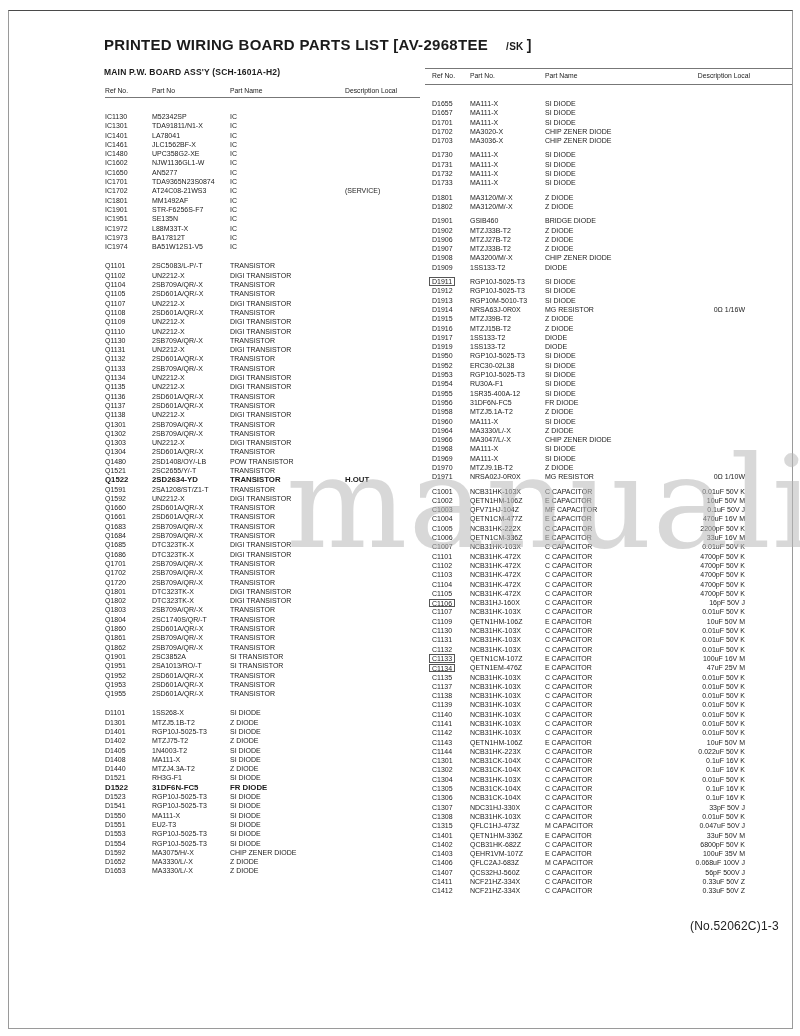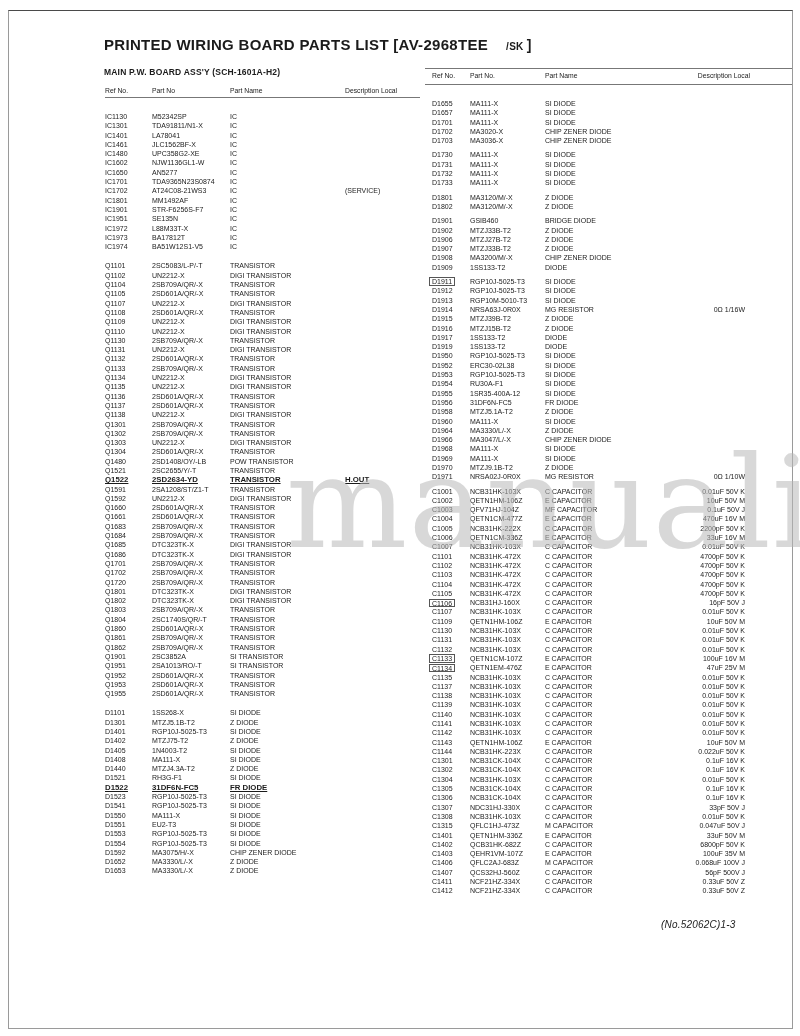--- a/index.html
+++ b/index.html
@@ -28,29 +28,29 @@
 
   .list { position:absolute; }
   #left-list  { left:105px; top:112px; width:315px; }
   #right-list { left:432px; top:99px;  width:313px; }
   .section { margin-bottom:10px; }
   #right-list .section { margin-bottom:5px; }
   .row { display:grid; height:9.3px; line-height:9.3px; font-size:7px; white-space:nowrap; align-items:center; }
   #left-list  .row { grid-template-columns:47px 78px 115px 77px; }
   #right-list .row { grid-template-columns:38px 75px 105px 95px; }
   #right-list .c-desc { text-align:right; }
-  .row.bold { font-weight:bold; font-size:7.8px;text-decoration:underline; }
+  .row.bold { font-weight:bold; font-size:7.8px; }
   .c-ref.boxed { border:1px solid #555; padding:0 2px; margin-left:-3px; justify-self:start; line-height:7.5px; height:8.5px; }
 
   .watermark {
     position:absolute; left:286px; top:428px; z-index:5; pointer-events:none;
     font-family:"DejaVu Serif", serif; font-size:128px; letter-spacing:1px;
     color:rgba(184,184,184,0.55); white-space:nowrap;
   }
-  .footer { position:absolute; left:661px; top:919px; font-size:10px; color:#222; letter-spacing:0.2px;font-style:italic; }
+  .footer { position:absolute; left:690px; top:919px; font-size:12px; color:#222; letter-spacing:0.2px; }
 </style>
 </head>
 <body>
 
 <div class="page">
   <div class="frame"></div>
 
   <div class="title">
     <span>PRINTED WIRING BOARD PARTS LIST [AV-2968TEE</span><span class="sk">/SK</span><span class="close">]</span>
   </div>

